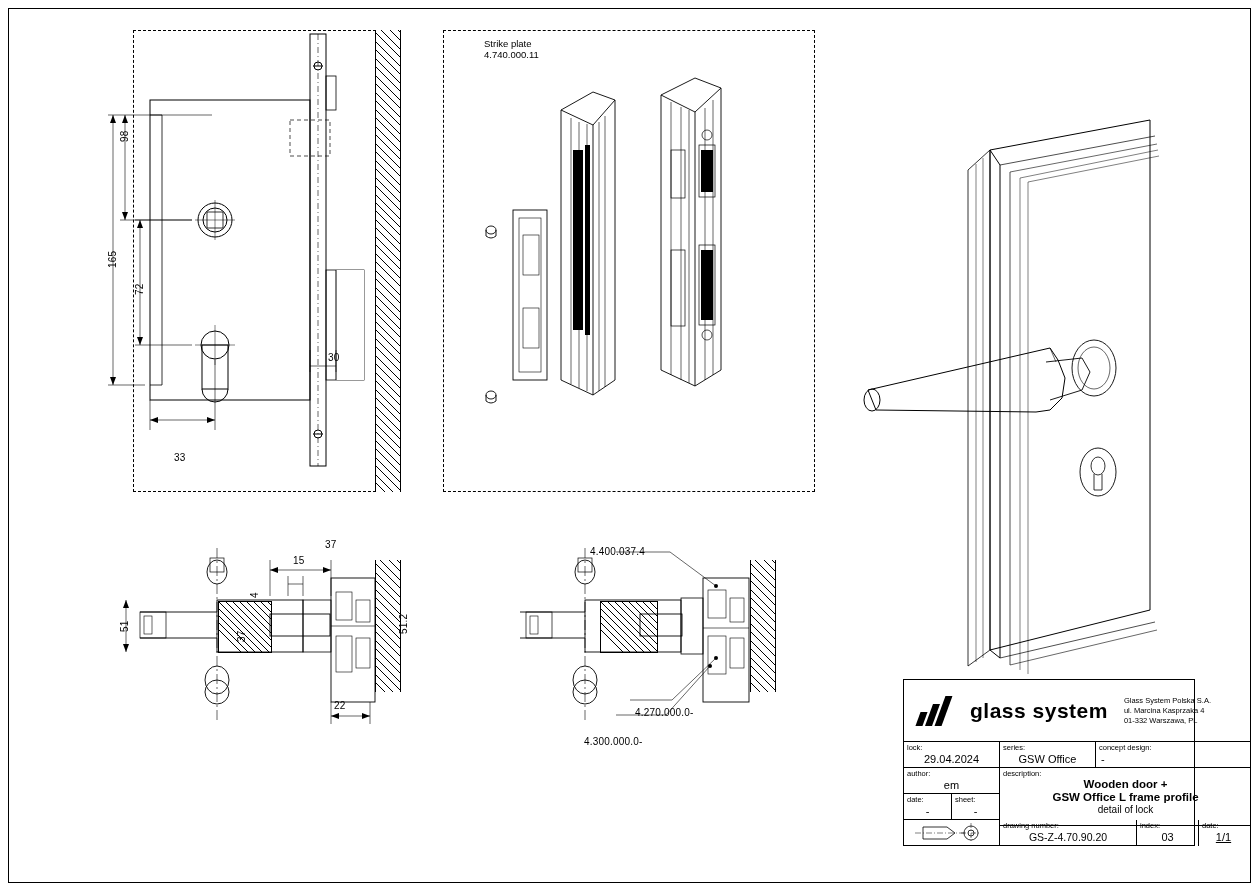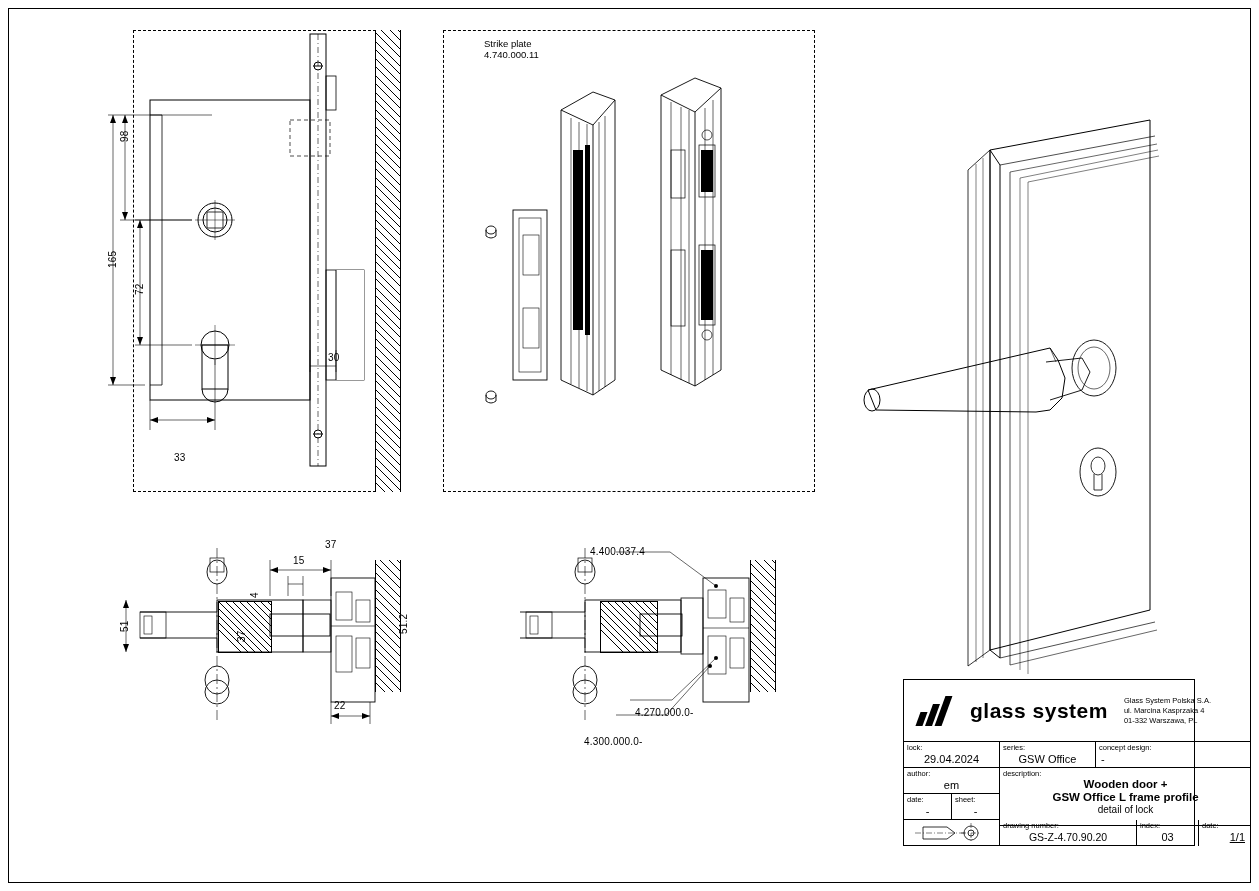--- a/index.html
+++ b/index.html
@@ -484,17 +484,17 @@
     <div class="tb-cell b-r" style="left:96px; top:140px; width:137px; height:26px;">
       <span class="lbl">drawing number:</span>
       <span class="val" style="font-size:10.5px;">GS-Z-4.70.90.20</span>
     </div>
     <div class="tb-cell b-r" style="left:233px; top:140px; width:62px; height:26px;">
       <span class="lbl">index:</span>
       <span class="val">03</span>
     </div>
     <div class="tb-cell" style="left:295px; top:140px; width:52px; height:26px;">
       <span class="lbl">date:</span>
-      <span class="val" style="text-align:right; padding-right:3px;text-decoration:underline;">1/1</span>
+      <span class="val" style="text-align:center; padding-right:3px;text-decoration:underline;">1/1</span>
     </div>
   </div>
 
 </div>
 
 </body></html>

